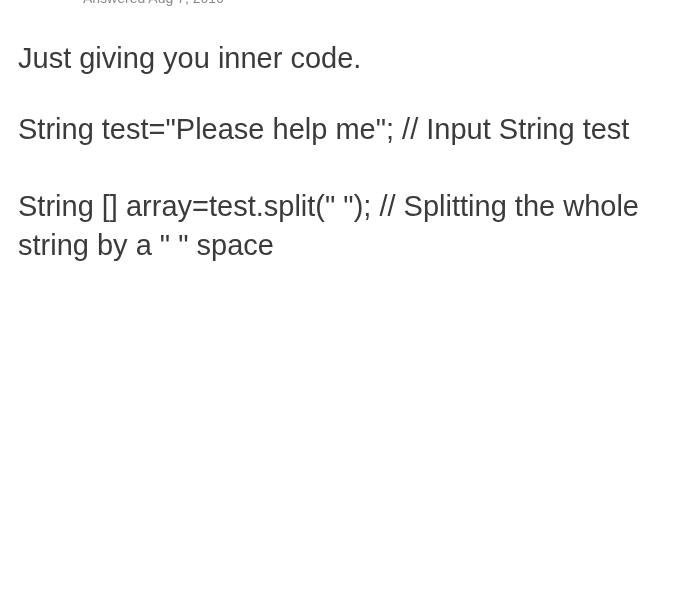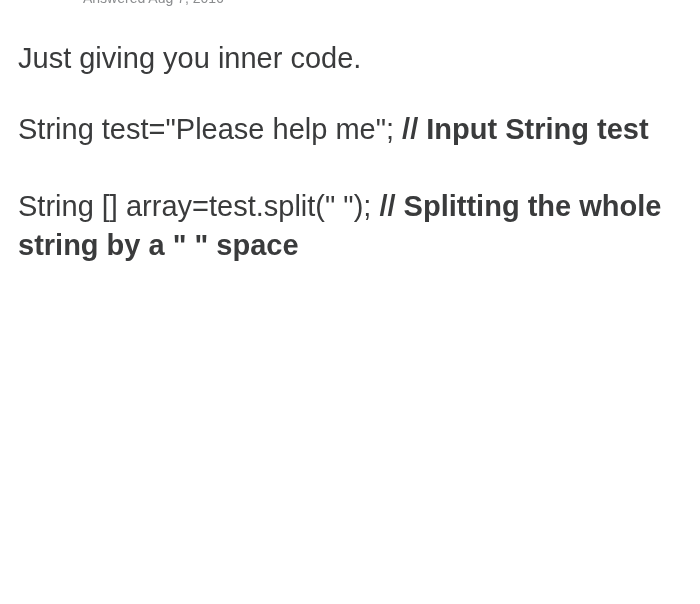--- a/index.html
+++ b/index.html
@@ -26,21 +26,21 @@
     margin-top: 33px;
   }
   .para {
     margin-top: 14px;
     margin-bottom: 32px;
   }
   .block {
     margin-bottom: 38px;
   }
   .block:last-child { margin-bottom: 0; }
-  .comment { font-weight: 700; text-align: right; }
+  .comment { font-weight: 400; text-align: right; }
   .indent { padding-left: 28px; }
 </style>
 </head>
 <body>
 
 <div class="meta-row">
   <span>Answered Aug 7, 2016</span>
 </div>
 
 <div class="content">

